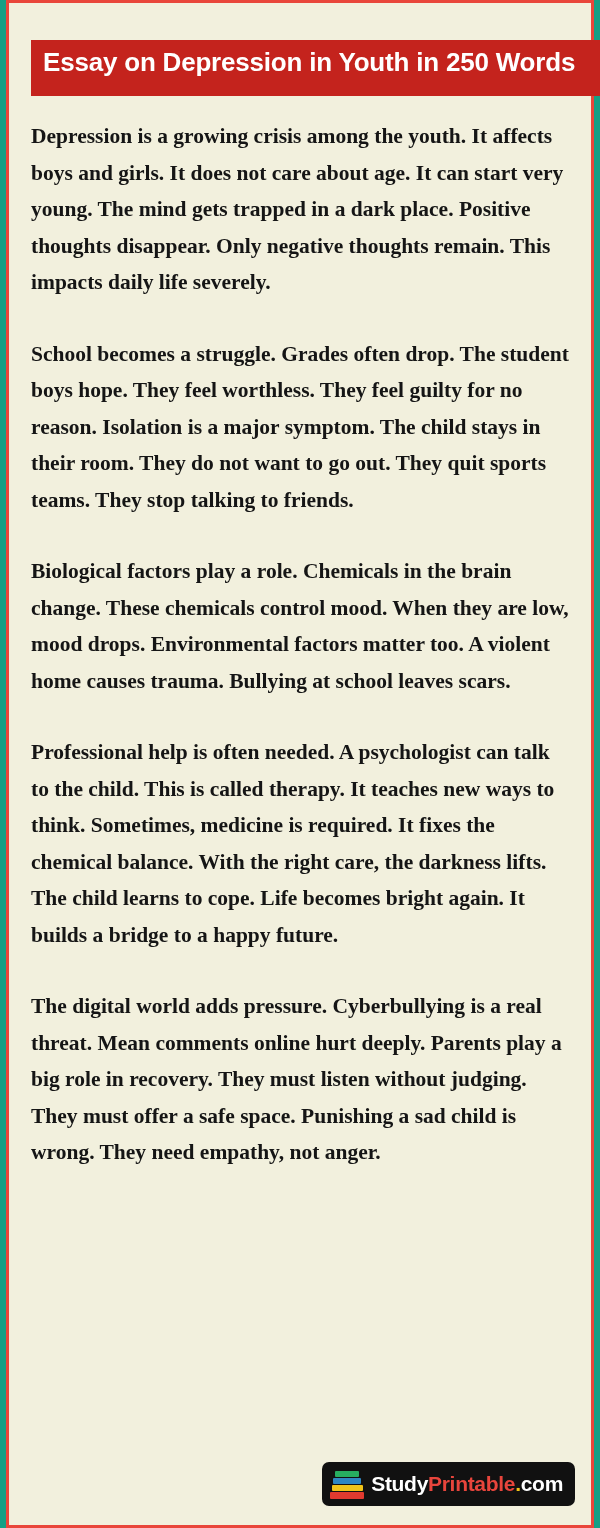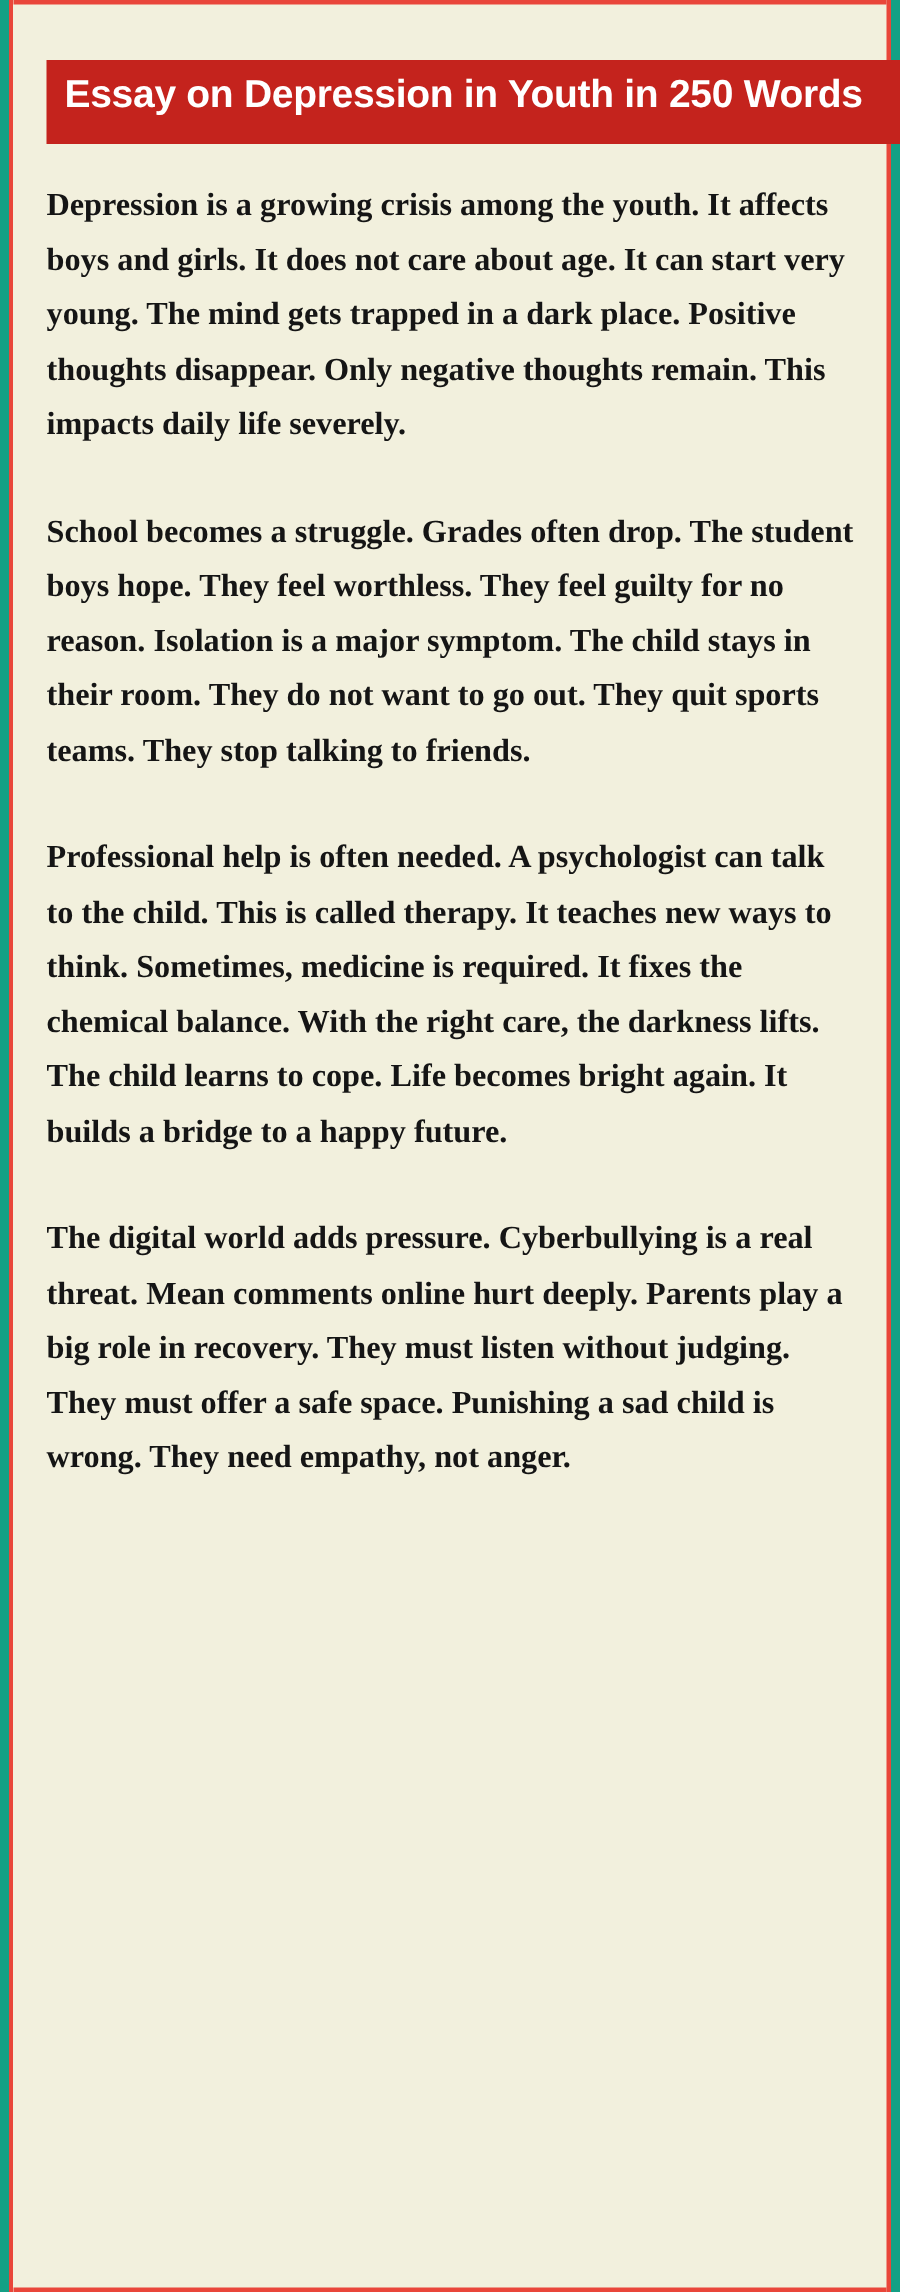--- a/index.html
+++ b/index.html
@@ -128,19 +128,31 @@
   <div class="inner">
     <div class="top-border"></div>
     <div class="bottom-border"></div>
 
     <div class="content">
       <div class="title-bar">Essay on Depression in Youth in 250 Words</div>
 
       <div class="body-text">
         <p class="para">Depression is a growing crisis among the youth. It affects boys and girls. It does not care about age. It can start very young. The mind gets trapped in a dark place. Positive thoughts disappear. Only negative thoughts remain. This impacts daily life severely.</p>
         <p class="para">School becomes a struggle. Grades often drop. The student boys hope. They feel worthless. They feel guilty for no reason. Isolation is a major symptom. The child stays in their room. They do not want to go out. They quit sports teams. They stop talking to friends.</p>
+        <p class="para">Biological factors play a role. Chemicals in the brain change. These chemicals control mood. When they are low, mood drops. Environmental factors matter too. A violent home causes trauma. Bullying at school leaves scars.</p>
         <p class="para">Professional help is often needed. A psychologist can talk to the child. This is called therapy. It teaches new ways to think. Sometimes, medicine is required. It fixes the chemical balance. With the right care, the darkness lifts. The child learns to cope. Life becomes bright again. It builds a bridge to a happy future.</p>
         <p class="para">The digital world adds pressure. Cyberbullying is a real threat. Mean comments online hurt deeply. Parents play a big role in recovery. They must listen without judging. They must offer a safe space. Punishing a sad child is wrong. They need empathy, not anger.</p>
       </div>
     </div>
 
+    <div class="logo">
+      <span class="logo-books">
+        <i class="book4"></i>
+        <i class="book3"></i>
+        <i class="book2"></i>
+        <i class="book1"></i>
+      </span>
+      <span class="logo-text">
+        <span class="lt-study">Study</span><span class="lt-printable">Printable</span><span class="lt-dot">.</span><span class="lt-com">com</span>
+      </span>
+    </div>
   </div>
 </div>
 
 </body></html>

